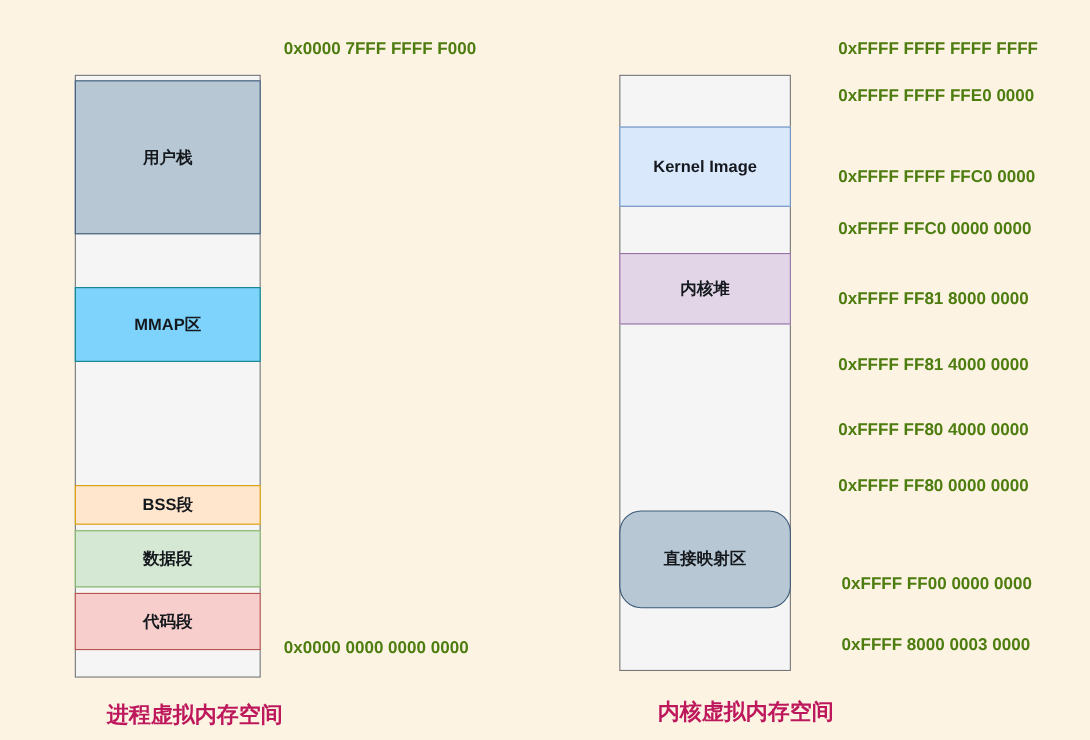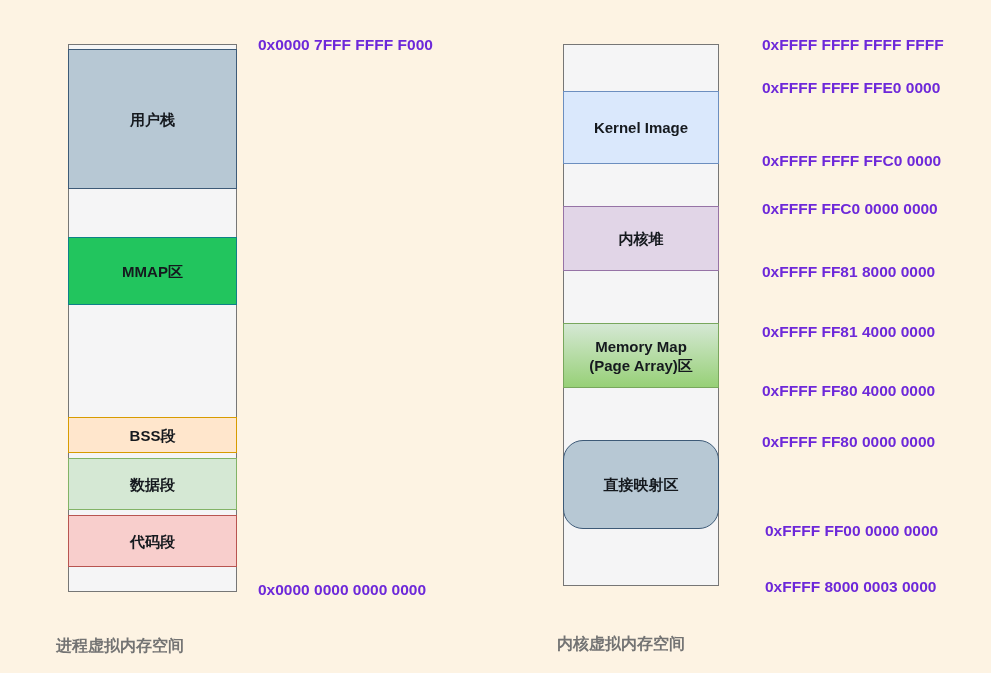--- a/index.html
+++ b/index.html
@@ -13,20 +13,21 @@
     overflow: hidden;
     background: #FDF3E3;
     font-family: "Liberation Sans", "DejaVu Sans", sans-serif;
     color: #000;
   }
   .mem-col {
     position: absolute;
     background: #F5F5F6;
     border: 1px solid #767676;
     box-sizing: border-box;
+    margin-top: 24px;
   }
   #left-col  { left: 68px; top: 44px; width: 169px; height: 548px; }
   #right-col { left: 563px; top: 44px; width: 156px; height: 542px; }
 
   .seg {
     position: absolute;
     left: -1px;
     right: -1px;
     box-sizing: border-box;
     border: 1px solid;
@@ -36,61 +37,62 @@
     justify-content: center;
     font-weight: bold;
     font-size: 15px;
     line-height: 19px;
     color: #15191e;
     text-align: center;
   }
 
   
   .seg-user-stack { top: 4px;   height: 140px; background: #B7C8D4; border-color: #3D5A77; }
-  .seg-mmap       { top: 192px; height: 68px;  background: #22c55e; border-color: #0E8088; }
+  .seg-mmap       { top: 192px; height: 68px;  background: #7dd3fc; border-color: #0E8088; }
   .seg-user-heap  { top: 300px; height: 67px;  background: #E1D5E7; border-color: #9673A6; }
   .seg-bss        { top: 372px; height: 36px;  background: #FFE6CC; border-color: #D79B00; }
   .seg-data       { top: 413px; height: 52px;  background: #D5E8D4; border-color: #82B366; }
   .seg-code       { top: 470px; height: 52px;  background: #F8CECC; border-color: #B85450; }
 
   
   .seg-kernel-image { top: 46px;  height: 73px; background: #DAE8FC; border-color: #6C8EBF; }
   .seg-kernel-heap  { top: 161px; height: 65px; background: #E1D5E7; border-color: #9673A6; }
   .seg-memmap       { top: 278px; height: 65px; background: linear-gradient(#D5E8D4, #97D077); border-color: #78A75D; }
   .seg-direct-map   { top: 395px; height: 89px; background: #B7C8D4; border-color: #3D5A77; border-radius: 20px; }
 
   .addr {
     position: absolute;
     font-weight: bold;
     font-size: 15.5px;
     line-height: 17px;
     white-space: nowrap;
-    color: #6d28d9;
+    color: #4d7c0f;
   }
   
   #addr-l-top    { left: 258px; top: 36px; }
   #addr-l-bottom { left: 258px; top: 581px; }
   
   #addr-r-0 { left: 762px; top: 36px; }
   #addr-r-1 { left: 762px; top: 79px; }
   #addr-r-2 { left: 762px; top: 152px; }
   #addr-r-3 { left: 762px; top: 200px; text-align: right; }
   #addr-r-4 { left: 762px; top: 263px; }
   #addr-r-5 { left: 762px; top: 323px; }
   #addr-r-6 { left: 762px; top: 382px; }
   #addr-r-7 { left: 762px; top: 433px; }
   #addr-r-8 { left: 765px; top: 522px; }
   #addr-r-9 { left: 765px; top: 578px; }
 
   .caption {
     position: absolute;
     font-weight: bold;
-    font-size: 16px;
+    font-size: 20px;
     white-space: nowrap;
-    color: #737373;
+    color: #be185d;
+    margin-left: 41px;
   }
   #caption-left  { left: 56px;  top: 636px; }
   #caption-right { left: 557px; top: 634px; }
 </style>
 </head>
 <body>
 
 <div id="left-col" class="mem-col">
   <div class="seg seg-user-stack">
     <span>用户栈</span>
@@ -109,24 +111,20 @@
   </div>
 </div>
 
 <div id="right-col" class="mem-col">
   <div class="seg seg-kernel-image">
     <span>Kernel Image</span>
   </div>
   <div class="seg seg-kernel-heap">
     <span>内核堆</span>
   </div>
-  <div class="seg seg-memmap">
-    <span>Memory Map</span>
-    <span>(Page Array)区</span>
-  </div>
   <div class="seg seg-direct-map">
     <span>直接映射区</span>
   </div>
 </div>
 
 <div id="addr-l-top" class="addr">0x0000 7FFF FFFF F000</div>
 <div id="addr-l-bottom" class="addr">0x0000 0000 0000 0000</div>
 
 <div id="addr-r-0" class="addr">0xFFFF FFFF FFFF FFFF</div>
 <div id="addr-r-1" class="addr">0xFFFF FFFF FFE0 0000</div>

